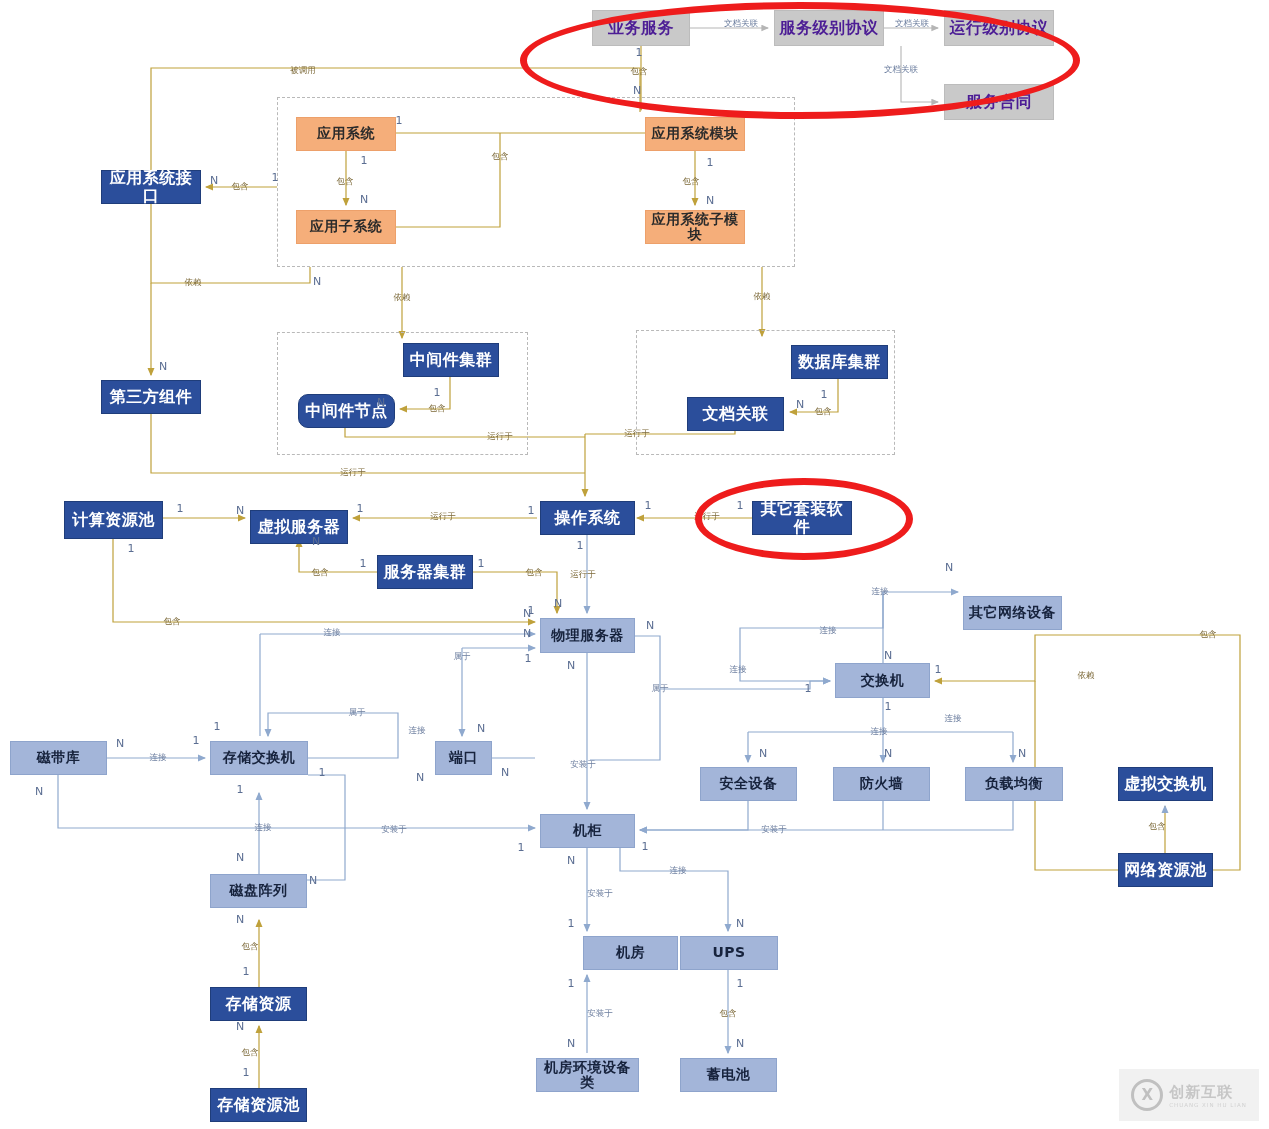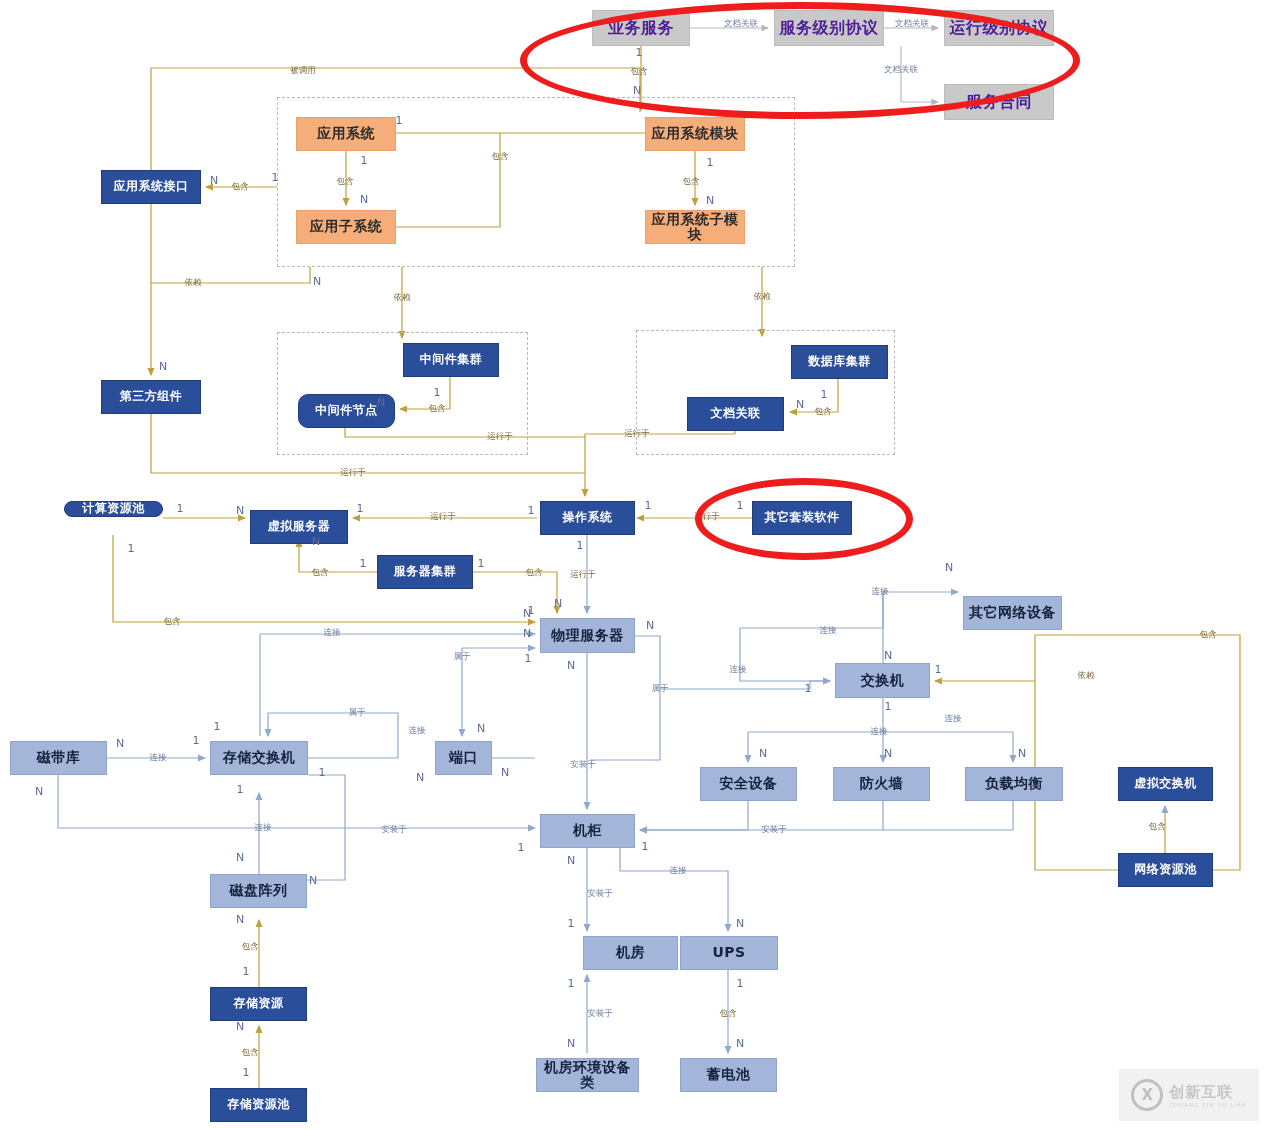--- a/index.html
+++ b/index.html
@@ -1,20 +1,20 @@
 <!DOCTYPE html>
 <html><head>
 <meta charset="utf-8">
 <style>
   html,body{margin:0;padding:0;background:#ffffff;}
   body{font-family:"DejaVu Sans","Liberation Sans",sans-serif;}
   #stage{position:relative;width:1269px;height:1129px;background:#fff;overflow:hidden;}
   .node{position:absolute;box-sizing:border-box;display:flex;align-items:center;justify-content:center;
         text-align:center;font-weight:bold;line-height:1.1;letter-spacing:.5px;}
-  .n-dark{background:#2B4E9B;color:#ffffff;border:1px solid #1f3d7a;font-size:12px;}
+  .n-dark{background:#2B4E9B;color:#ffffff;border:1px solid #1f3d7a;font-size:16px;}
   .n-light{background:#A3B5D9;color:#17233d;border:1px solid #8ea4cc;font-size:14px;}
   .n-orange{background:#F5AE7A;color:#2b2b2b;border:1px solid #eda06a;font-size:14px;}
   .n-gray{background:#C9C9C9;color:#4c1d95;border:1px solid #bcbcbc;font-size:16px;}
   .group{position:absolute;border:1px dashed #b9b9b9;box-sizing:border-box;background:transparent;}
   .lbl{position:absolute;font-size:8.5px;color:#6b7d9e;white-space:nowrap;font-weight:normal;
        letter-spacing:0;transform:translate(-50%,-50%);}
   .card{position:absolute;font-size:11px;color:#5b6e92;white-space:nowrap;font-weight:normal;
         transform:translate(-50%,-50%);}
   .lbl.gold{color:#7d6a3a;}
   svg.wires{position:absolute;left:0;top:0;width:1269px;height:1129px;pointer-events:none;}
@@ -126,21 +126,21 @@
       <div class="node n-orange" style="left: 296px; top: 117px; width: 100px; height: 34px;">应用系统</div>
       <div class="node n-orange" style="left: 645px; top: 117px; width: 100px; height: 34px;">应用系统模块</div>
       <div class="node n-orange" style="left: 296px; top: 210px; width: 100px; height: 34px;">应用子系统</div>
       <div class="node n-orange" style="left: 645px; top: 210px; width: 100px; height: 34px;">应用系统子模块</div>
       <div class="node n-dark" style="left: 101px; top: 170px; width: 100px; height: 34px;">应用系统接口</div>
       <div class="node n-dark" style="left: 101px; top: 380px; width: 100px; height: 34px;">第三方组件</div>
       <div class="node n-dark" style="left: 403px; top: 343px; width: 96px; height: 34px;">中间件集群</div>
       <div class="node n-dark" style="left: 298px; top: 394px; width: 97px; height: 34px; border-radius: 10px;">中间件节点</div>
       <div class="node n-dark" style="left: 791px; top: 345px; width: 97px; height: 34px;">数据库集群</div>
       <div class="node n-dark" style="left: 687px; top: 397px; width: 97px; height: 34px;">文档关联</div>
-      <div class="node n-dark" style="left: 64px; top: 501px; width: 99px; height: 16px; border-radius: 15px;">计算资源池</div>
+      <div class="node n-dark" style="left: 64px; top: 501px; width: 99px; height: 38px;">计算资源池</div>
       <div class="node n-dark" style="left: 250px; top: 510px; width: 98px; height: 34px;">虚拟服务器</div>
       <div class="node n-dark" style="left: 540px; top: 501px; width: 95px; height: 34px;">操作系统</div>
       <div class="node n-dark" style="left: 752px; top: 501px; width: 100px; height: 34px;">其它套装软件</div>
       <div class="node n-dark" style="left: 377px; top: 555px; width: 96px; height: 34px;">服务器集群</div>
       <div class="node n-light" style="left: 540px; top: 618px; width: 95px; height: 35px;">物理服务器</div>
       <div class="node n-light" style="left: 10px; top: 741px; width: 97px; height: 34px;">磁带库</div>
       <div class="node n-light" style="left: 210px; top: 741px; width: 98px; height: 34px;">存储交换机</div>
       <div class="node n-light" style="left: 435px; top: 741px; width: 57px; height: 34px;">端口</div>
       <div class="node n-light" style="left: 210px; top: 874px; width: 97px; height: 34px;">磁盘阵列</div>
       <div class="node n-dark" style="left: 210px; top: 987px; width: 97px; height: 34px;">存储资源</div>

